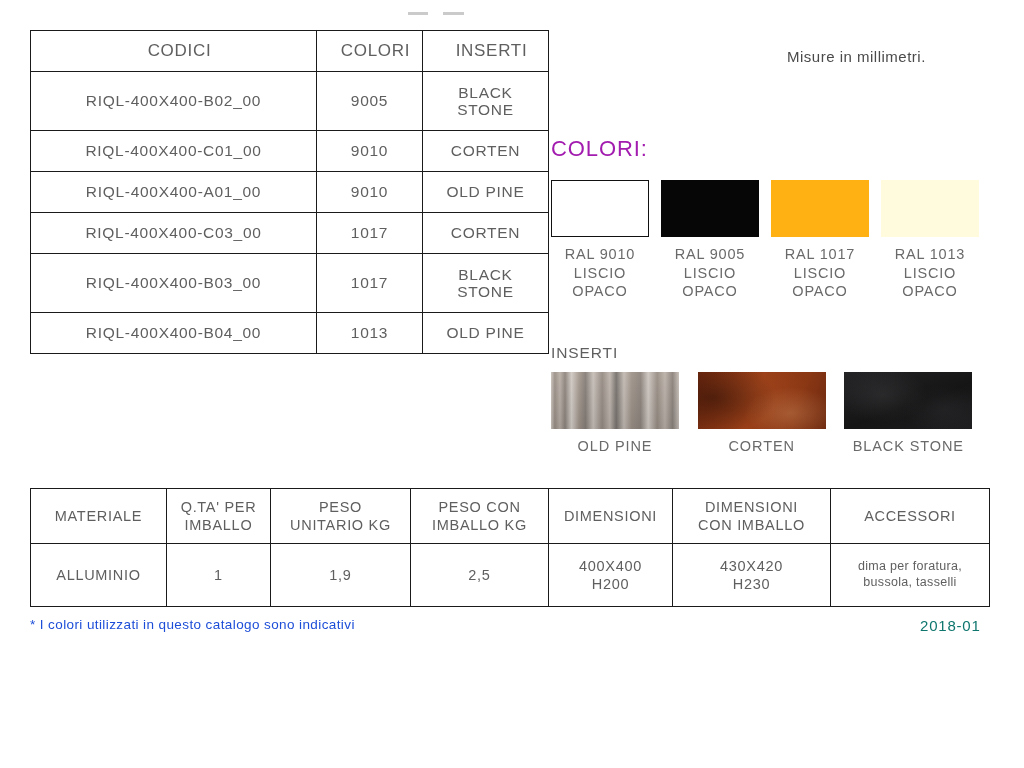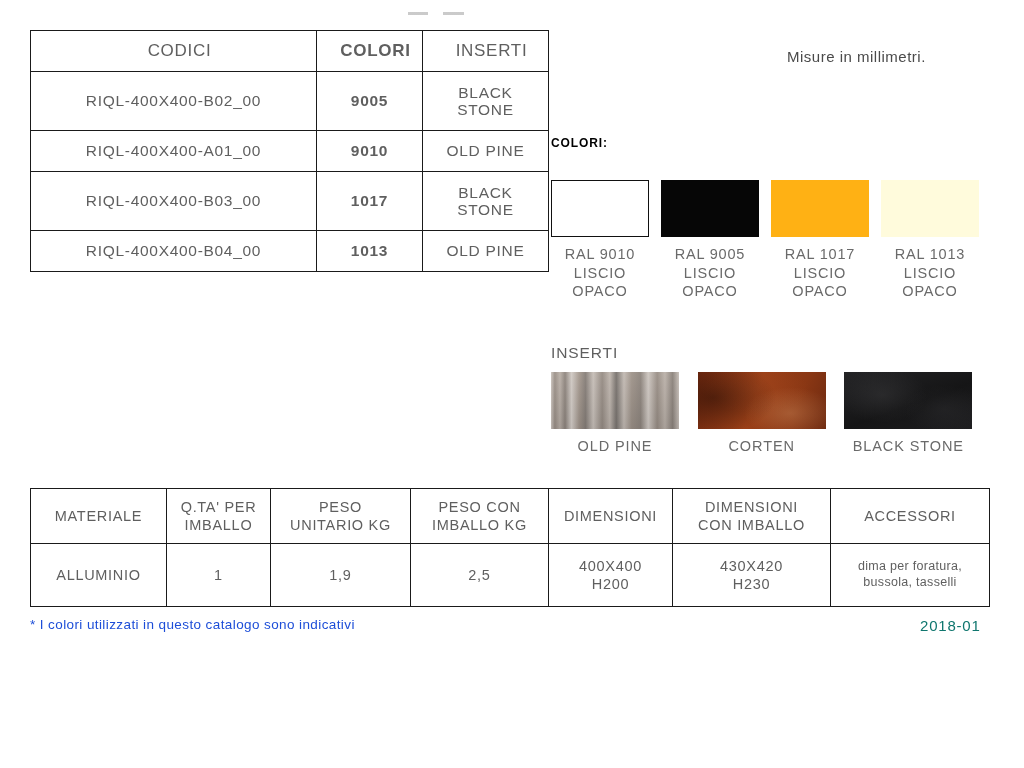--- a/index.html
+++ b/index.html
@@ -36,43 +36,42 @@
     vertical-align: middle;
     line-height: 1.12;
   }
   #codici-table .hdr-cell {
     text-align: left;
     padding-left: 12px;
     height: 40px;
     font-size: 17px;
   }
   #codici-table .c-code  { width: 273px; text-align: center; }
-  #codici-table .c-col   { width: 93px;  text-align: center; font-weight: bold; }
+  #codici-table .c-col   { width: 93px;  text-align: center; }
   #codici-table .c-ins   { width: 113px; text-align: center; }
   #codici-table tbody td { height: 40px; }
   #codici-table tbody tr.tall td { height: 58px; }
 
   
   #misure-note {
     position: absolute;
     left: 787px;
     top: 48px;
     font-size: 15px;
     color: #4a4a4a;
     letter-spacing: 0.5px;
     white-space: nowrap;
   }
   #colori-label {
     position: absolute;
     left: 551px;
     top: 136px;
-    font-size: 12px;
-    color: #000000;
+    font-size: 22px;
+    color: #a21caf;
     letter-spacing: 0.9px;
-    font-weight: bold;
   }
   #inserti-label {
     position: absolute;
     left: 551px;
     top: 344px;
     font-size: 15.5px;
     color: #5f5f5f;
     letter-spacing: 0.9px;
   }
 
@@ -232,23 +231,33 @@
       <th class="hdr-cell c-ins">INSERTI</th>
     </tr>
   </thead>
   <tbody id="codici-body">
       <tr class="tall">
         <td class="c-code">RIQL-400X400-B02_00</td>
         <td class="c-col">9005</td>
         <td class="c-ins">BLACK<br>STONE</td>
       </tr>
       <tr>
+        <td class="c-code">RIQL-400X400-C01_00</td>
+        <td class="c-col">9010</td>
+        <td class="c-ins">CORTEN</td>
+      </tr>
+      <tr>
         <td class="c-code">RIQL-400X400-A01_00</td>
         <td class="c-col">9010</td>
         <td class="c-ins">OLD PINE</td>
+      </tr>
+      <tr>
+        <td class="c-code">RIQL-400X400-C03_00</td>
+        <td class="c-col">1017</td>
+        <td class="c-ins">CORTEN</td>
       </tr>
       <tr class="tall">
         <td class="c-code">RIQL-400X400-B03_00</td>
         <td class="c-col">1017</td>
         <td class="c-ins">BLACK<br>STONE</td>
       </tr>
       <tr>
         <td class="c-code">RIQL-400X400-B04_00</td>
         <td class="c-col">1013</td>
         <td class="c-ins">OLD PINE</td>

